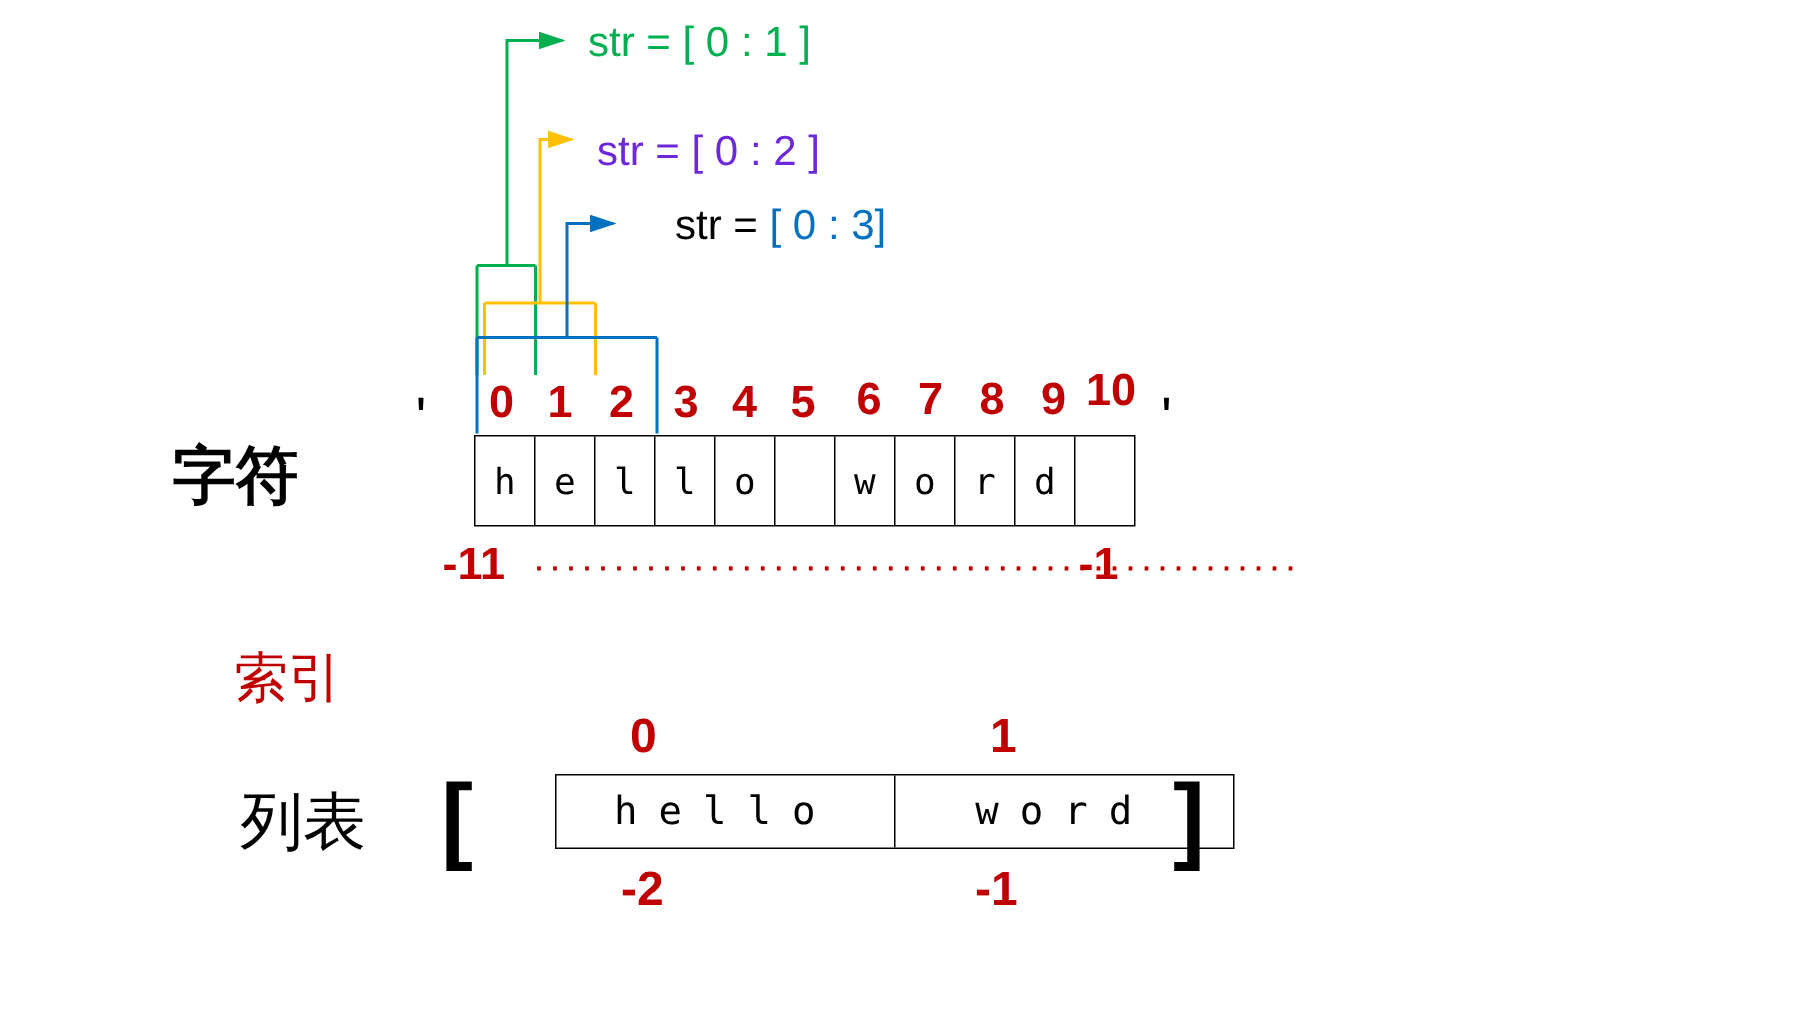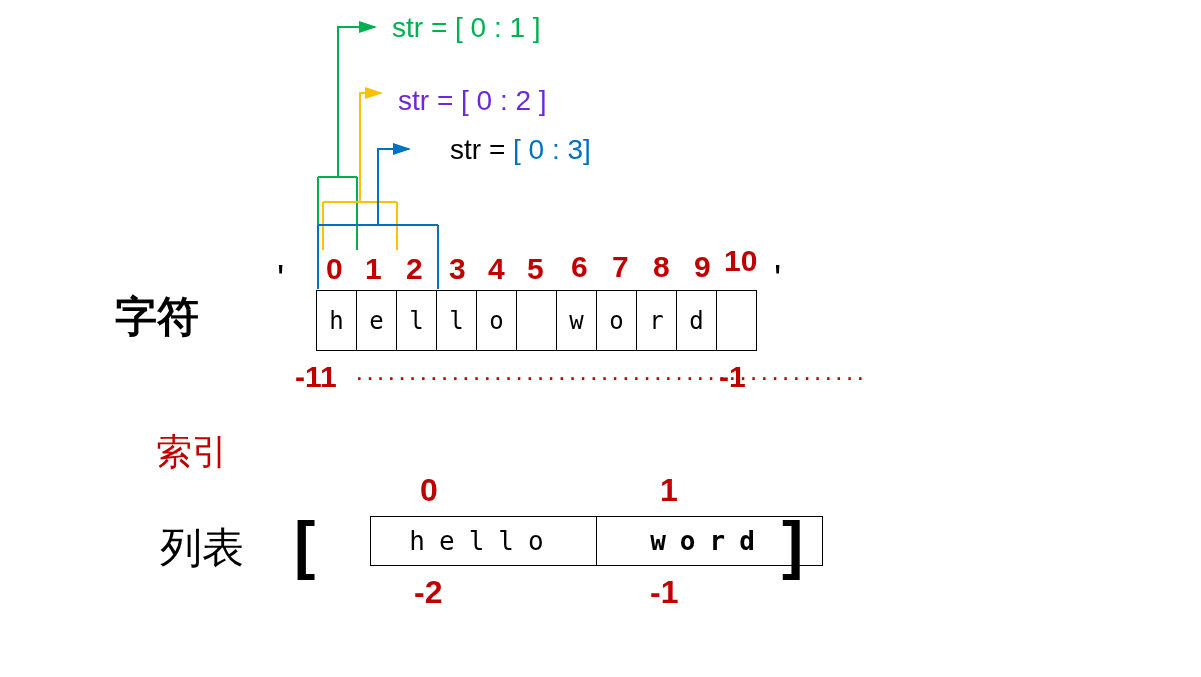--- a/index.html
+++ b/index.html
@@ -134,21 +134,21 @@
     width: 225px;
     height: 48px;
     border-right: 1px solid #000;
     display: flex;
     align-items: center;
     justify-content: center;
     font-size: 26px;
     font-family: Consolas, monospace;
     letter-spacing: 14px;
   }
-  .list-cell:last-child { border-right: none; font-weight: bold; }
+  .list-cell:last-child { border-right: none; }
   .list-idx {
     position: absolute;
     font-size: 32px;
     color: #c00000;
     font-weight: bold;
   }
   .slice-label {
     position: absolute;
     font-size: 28px;
     font-family: Arial, sans-serif;

